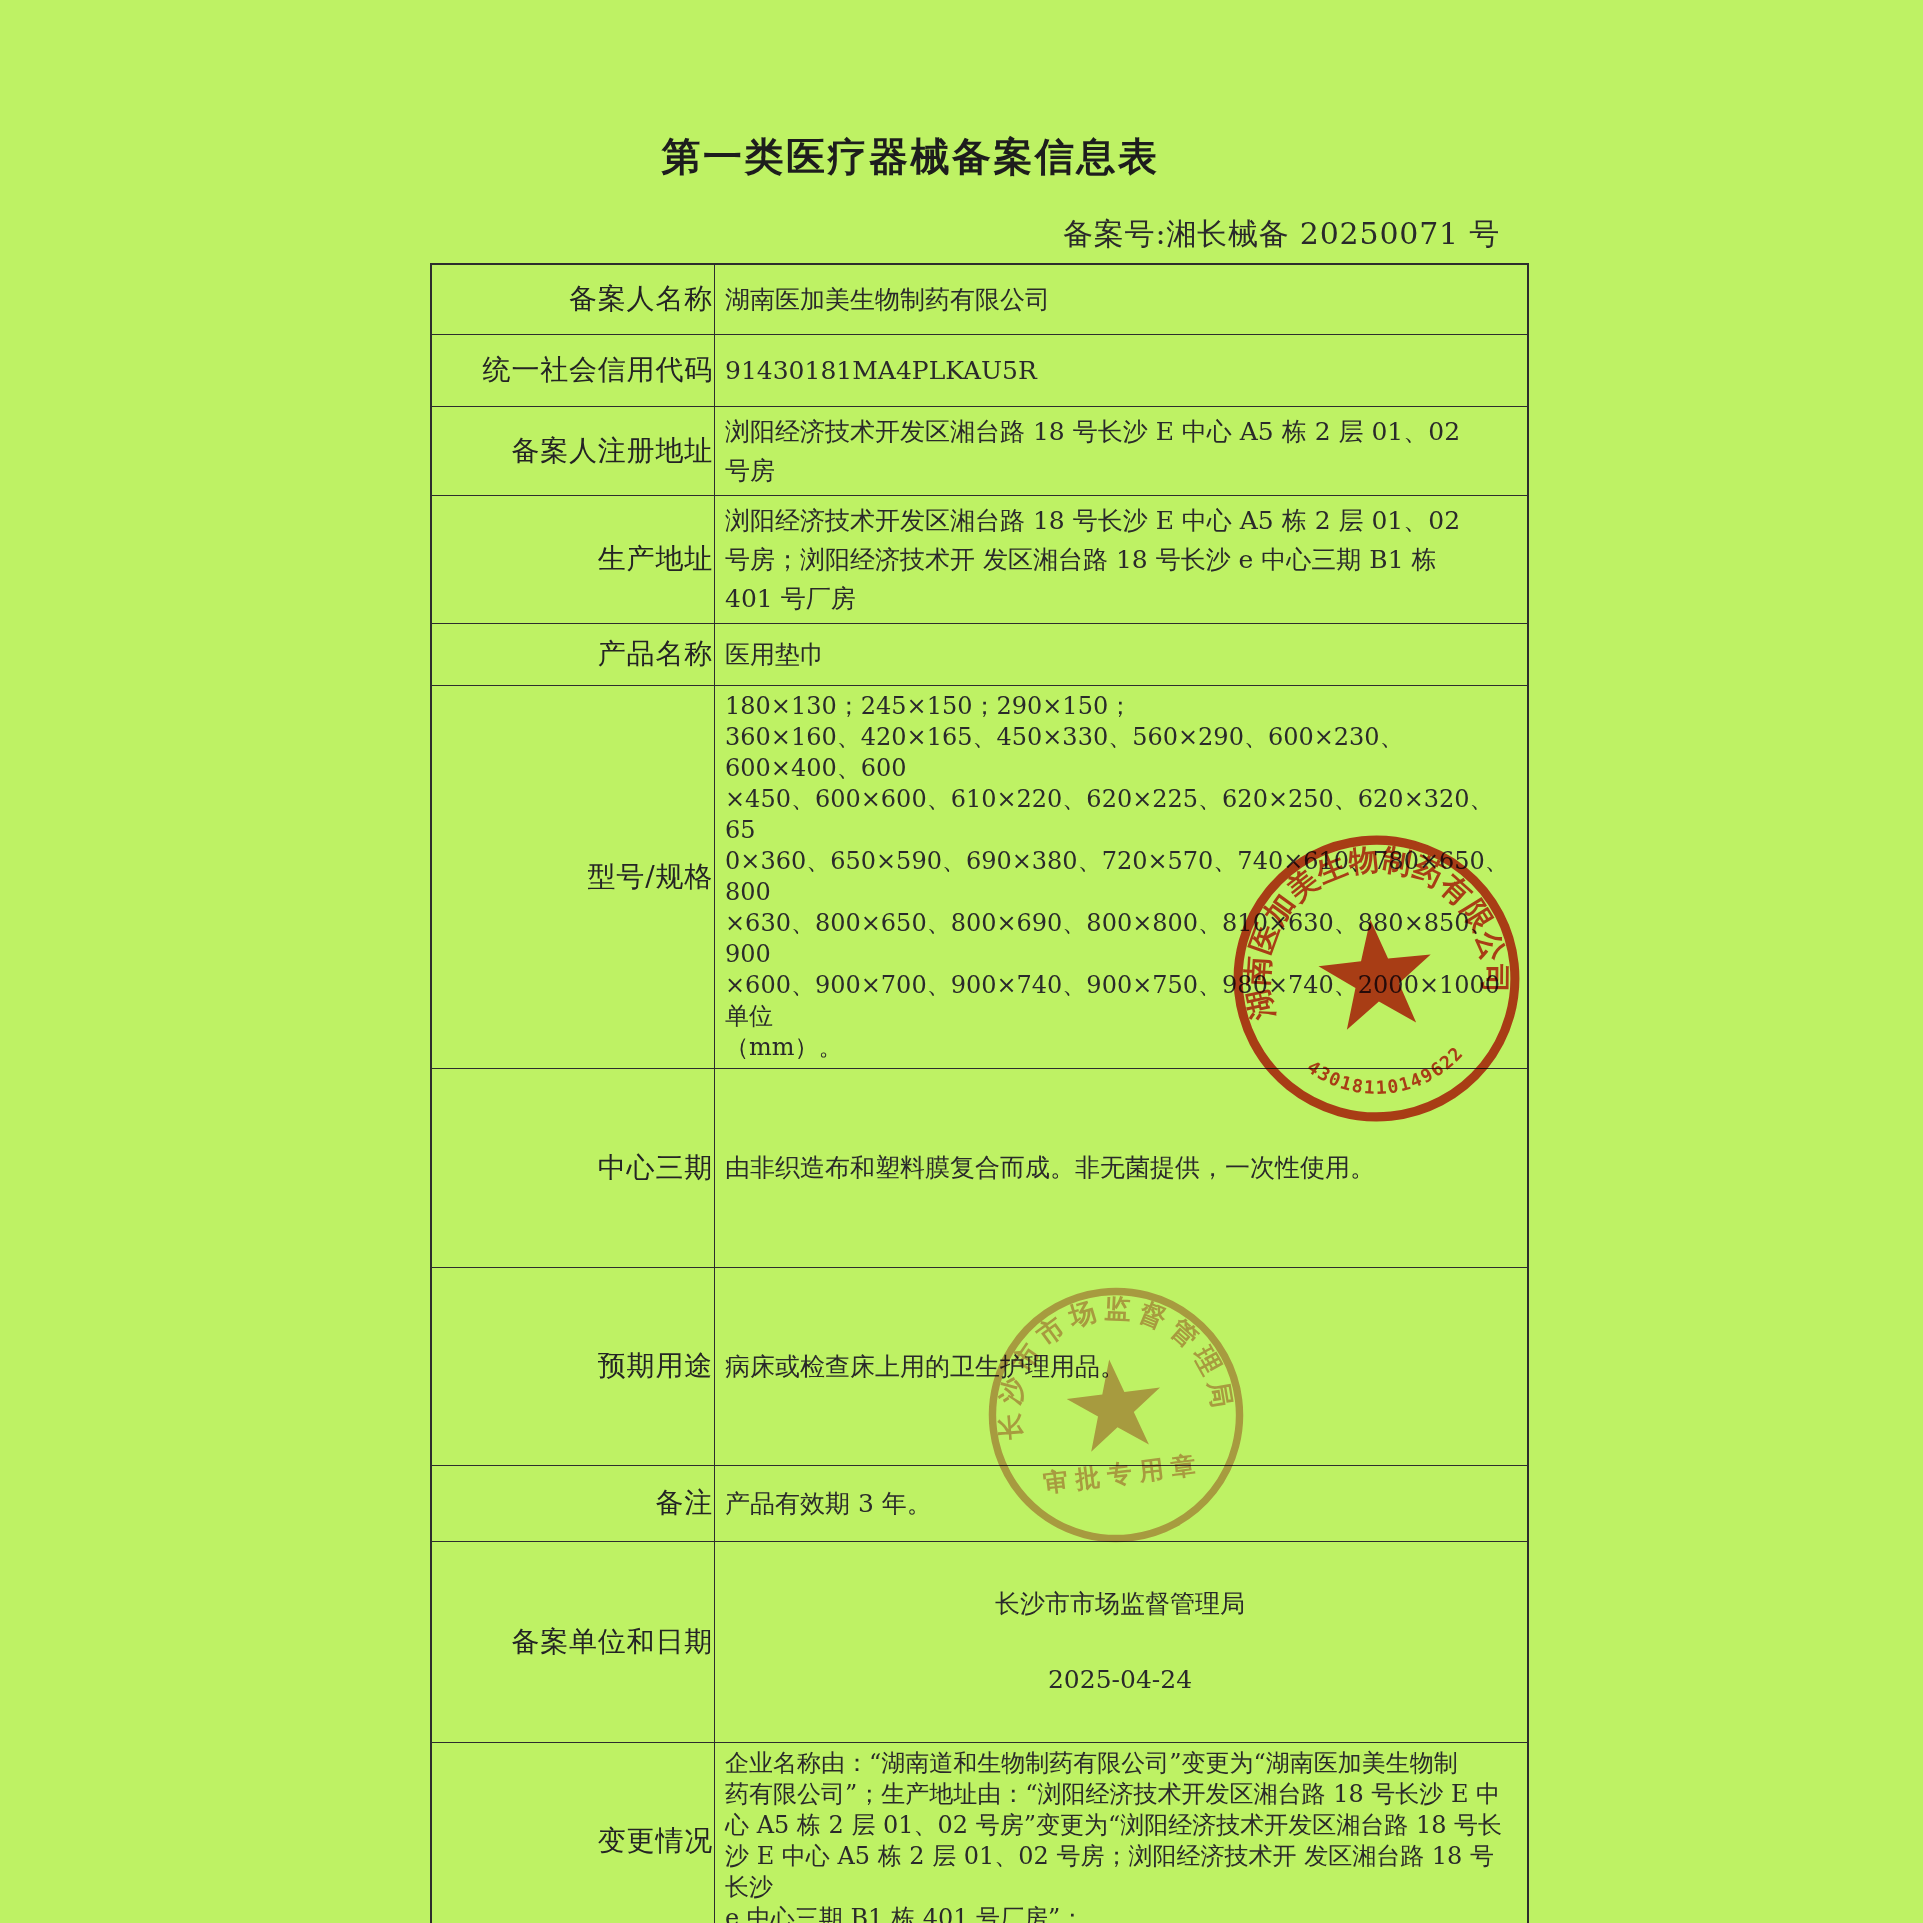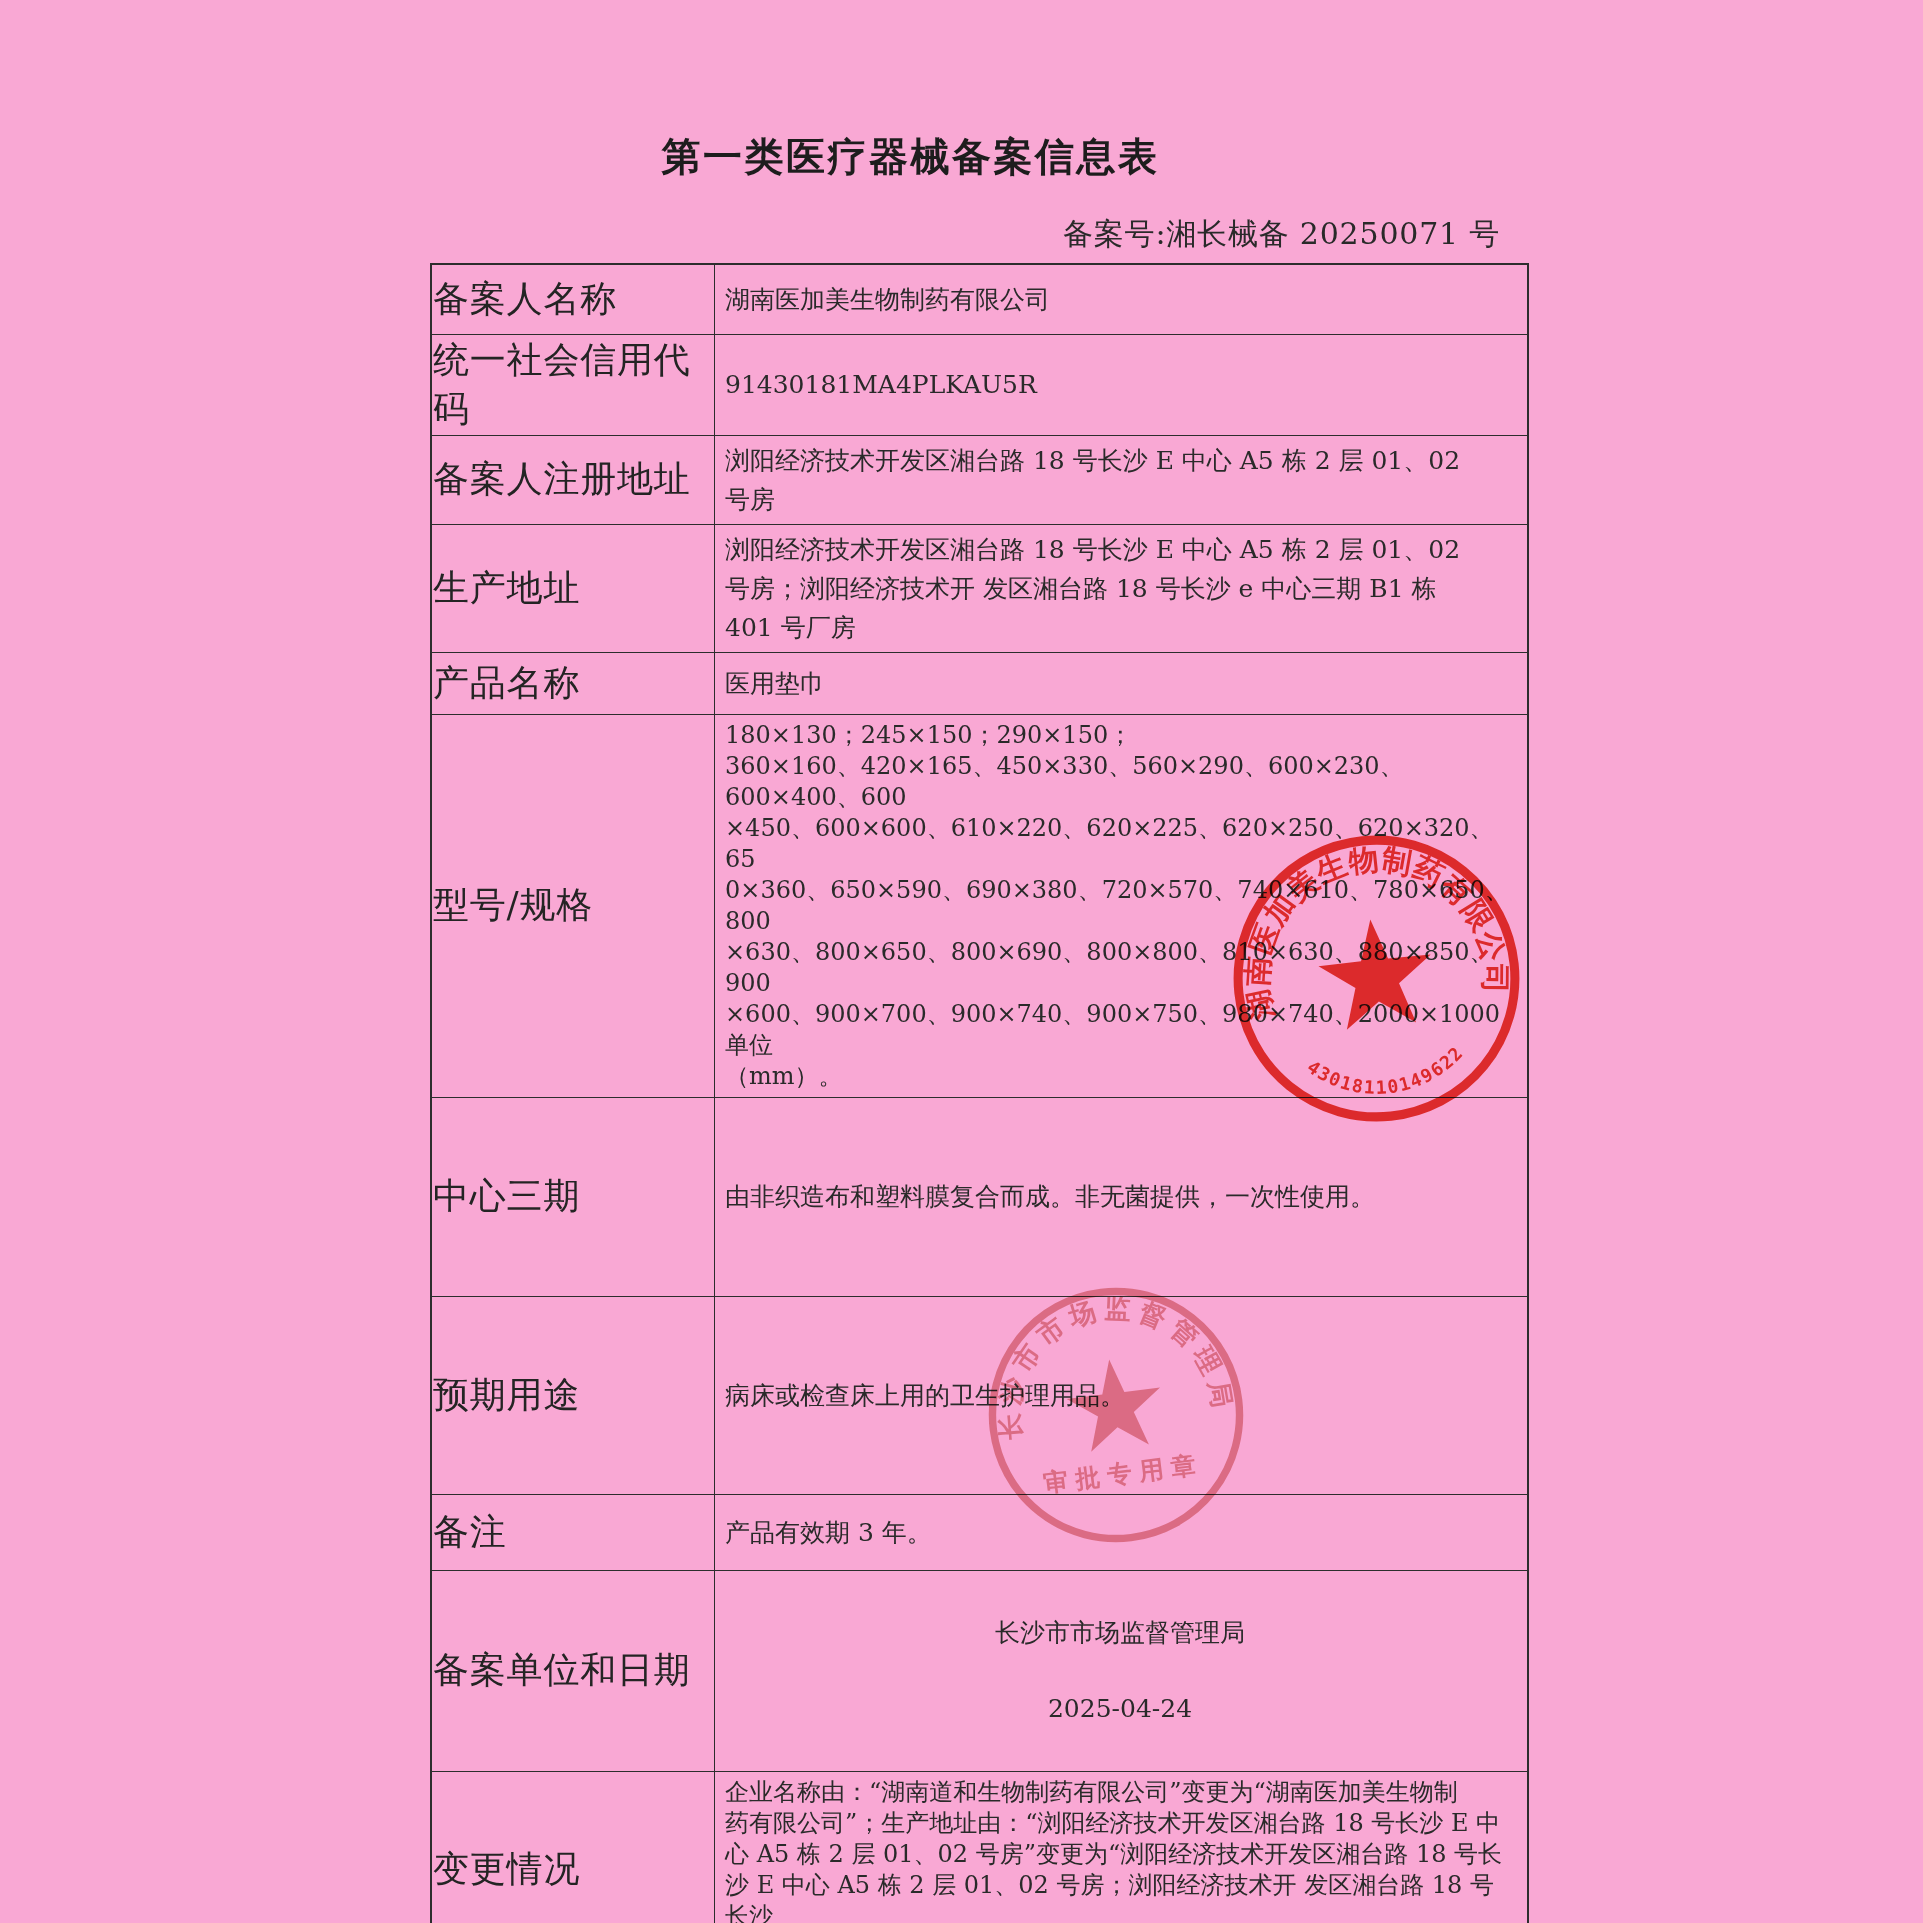--- a/index.html
+++ b/index.html
@@ -1,19 +1,19 @@
 <!DOCTYPE html>
 <html style="font-size:13px"><head>
 <meta charset="utf-8">
 <style>
   html,body{margin:0;padding:0;}
   .page{
     position:relative;
     width:1924px;height:1924px;
-    background:#f9a8d4;
+    background:#bef264;
     font-family:"DejaVu Serif","Liberation Serif",serif;
     color:#262626;
     overflow:hidden;
   }
   .doc-title{
     position:absolute;
     top:130px;left:0;width:1821px;
     text-align:center;
     font-size:39px;font-weight:bold;
     letter-spacing:2.5px;
@@ -34,22 +34,22 @@
     table-layout:fixed;
     border:2.5px solid #2d2d2d;
   }
   table.info-table td{
     border:1.6px solid #2d2d2d;
     vertical-align:middle;
     overflow:hidden;
   }
   td.label-cell{
     width:280px;
-    text-align:left;
-    font-size:36px;
+    text-align:right;
+    font-size:28px;
     letter-spacing:0.8px;
     color:#242424;
   }
   td.value-cell{
     width:790px;
     font-size:25px;
     line-height:39px;
     padding:5px 11.5px 5px 10px;
     white-space:pre-line;
     color:#2a2a2a;

